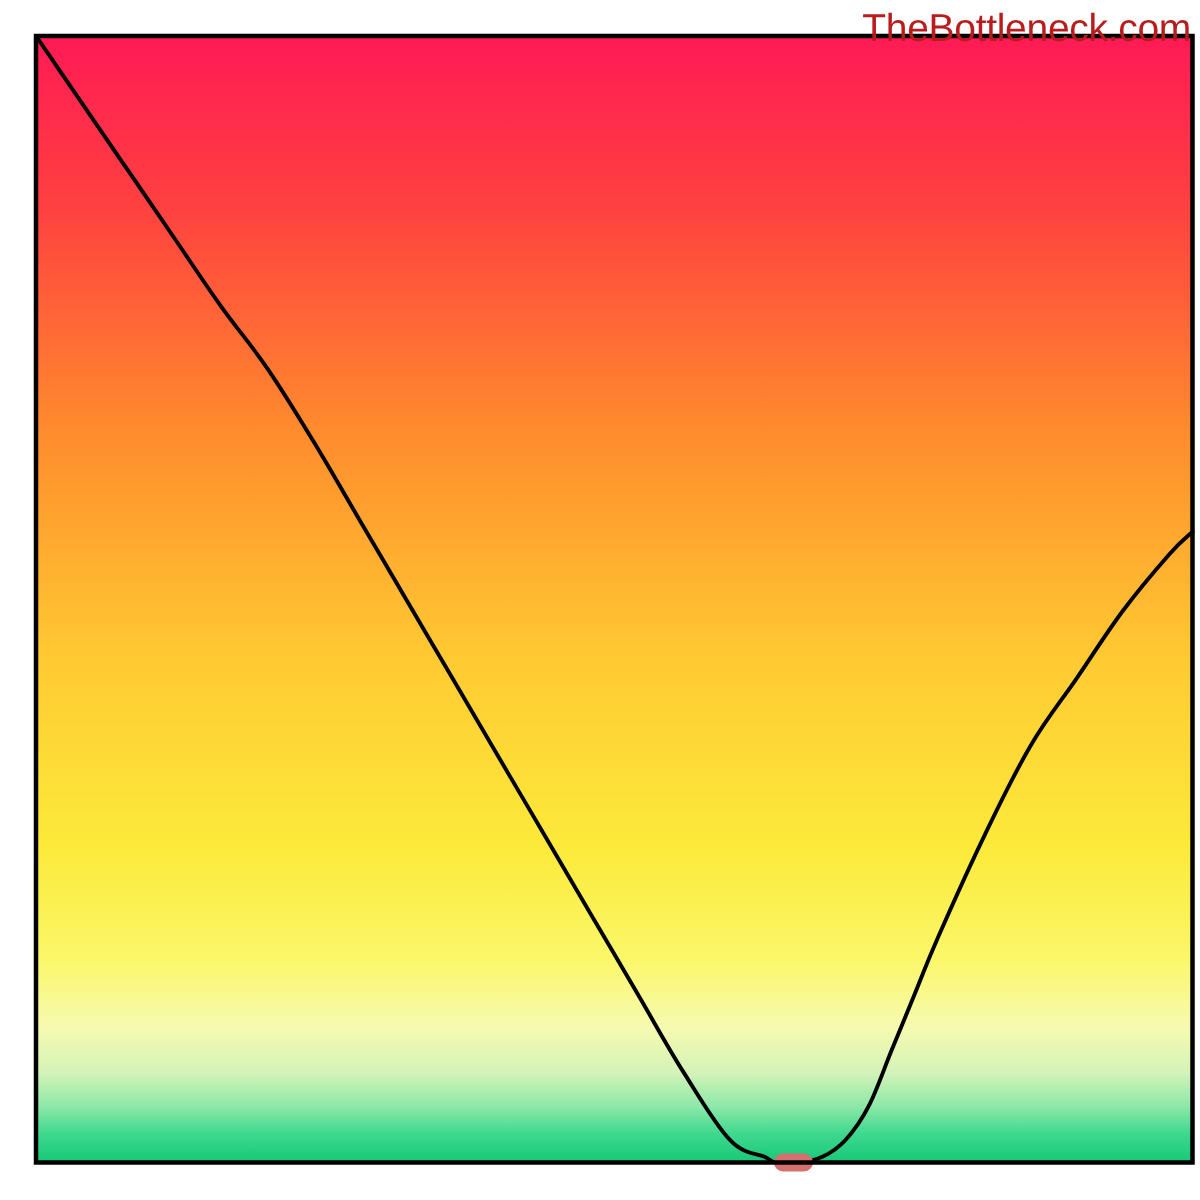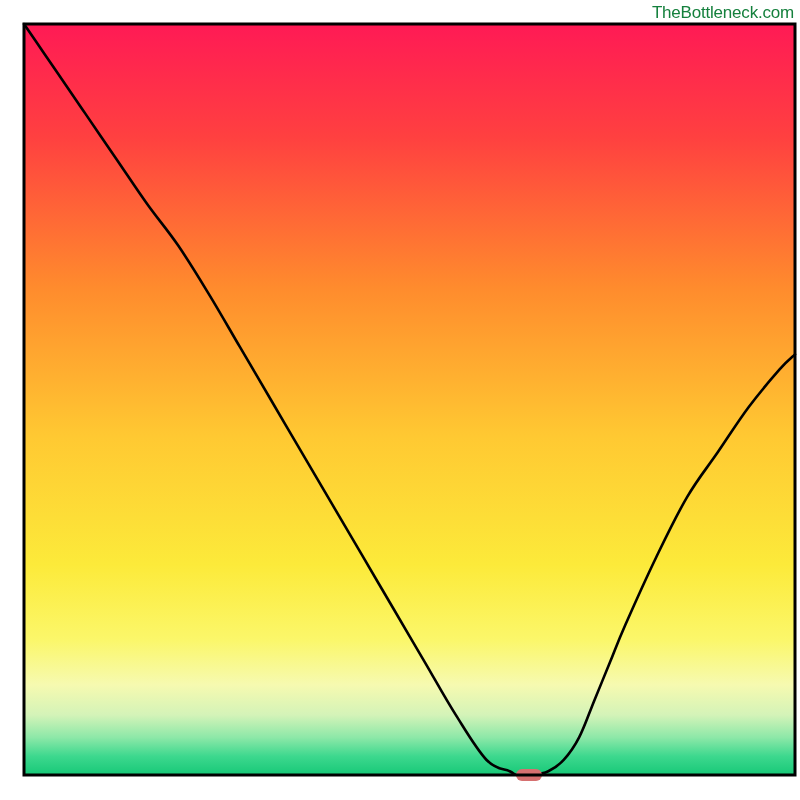--- a/index.html
+++ b/index.html
@@ -13,22 +13,22 @@
   }
   .chart-container {
     position: relative;
     width: 800px;
     height: 800px;
   }
   .watermark {
     position: absolute;
     top: 3px;
     right: 6px;
-    color: #15803d;
-    font-size: 17px;
+    color: #b91c1c;
+    font-size: 26px;
     font-weight: 500;
     z-index: 10;
     letter-spacing: -0.2px;
   }
   svg {
     display: block;
   }
 </style>
 </head>
 <body>

